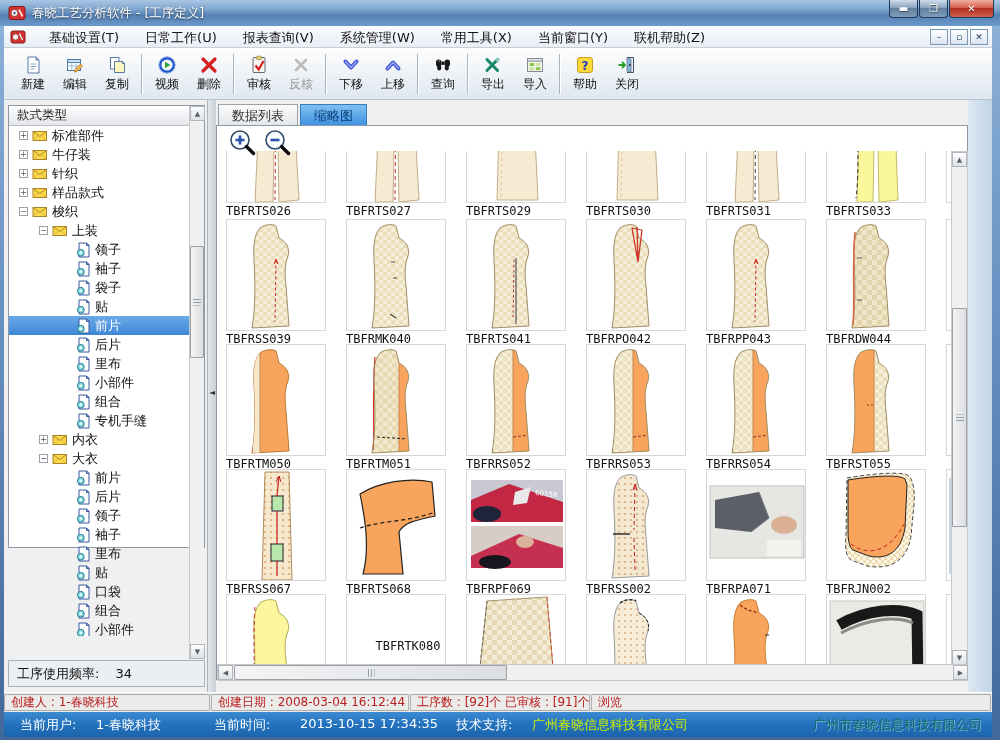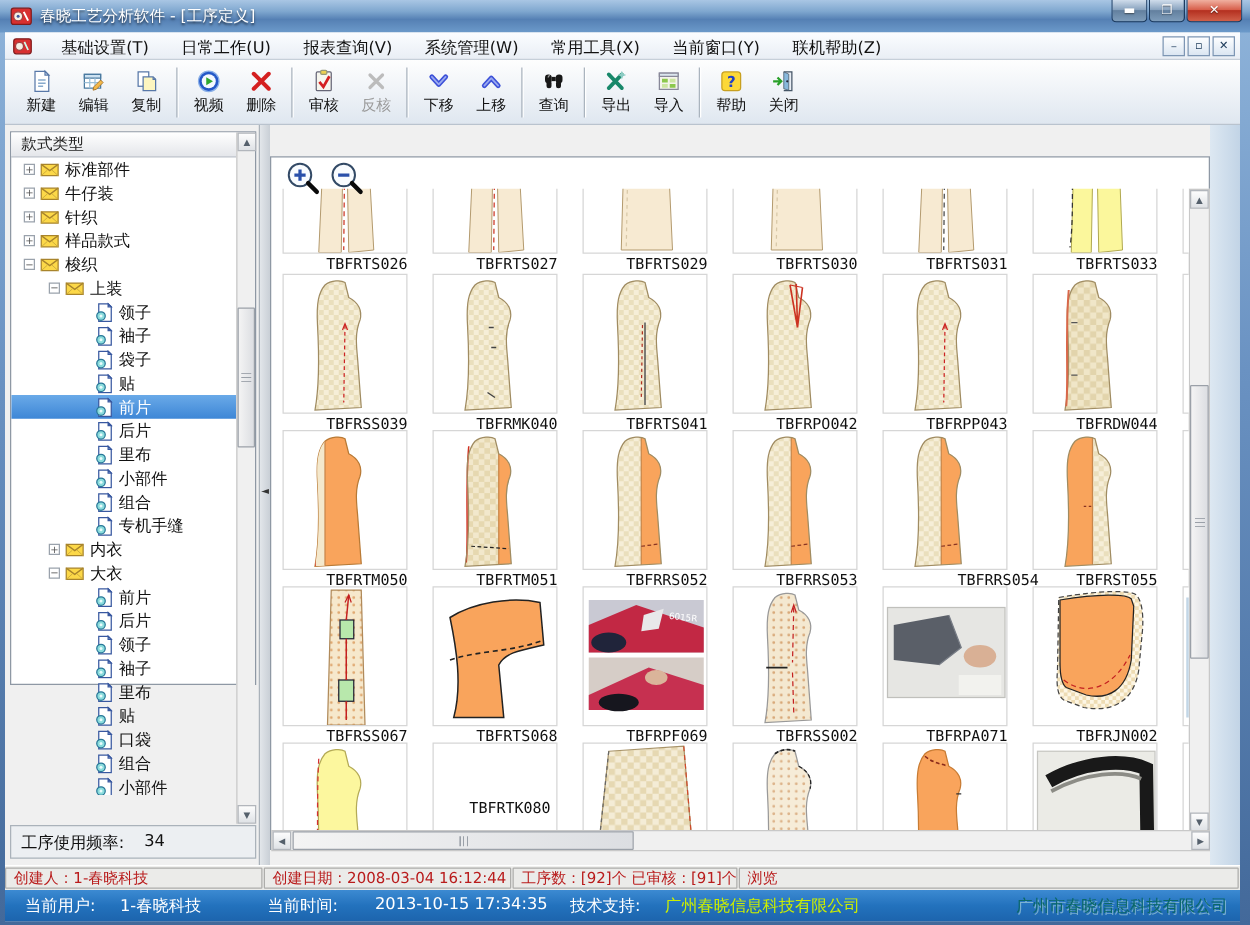--- a/index.html
+++ b/index.html
@@ -71,21 +71,21 @@
   
   #main{position:absolute;left:212px;top:0;width:752px;height:592px;background:#f0f0f0;}
   #tabstrip{position:absolute;left:2px;top:3px;height:22px;display:flex;align-items:flex-end;}
   .tab{height:21px;padding:2px 13px;font-size:13px;border:1px solid #9aa4ae;border-bottom:none;
     background:linear-gradient(180deg,#fafafa,#e4e7ea);color:#333;margin-right:2px;cursor:default;}
   .tab.active{background:linear-gradient(180deg,#7fc0f2,#3f93e2);color:#0a3e78;border-color:#3a7ab8;}
   #thumb-panel{position:absolute;left:0;top:25px;width:752px;height:555px;background:#fff;border:1px solid #8e98a4;}
   .zoombtn{position:absolute;width:30px;height:30px;z-index:6;cursor:pointer;}
   #thumb-view{position:absolute;left:0;top:25px;width:734px;height:513px;overflow:hidden;z-index:1;}
   .cell{position:absolute;width:100px;height:112px;background:#fff;border:1px solid #d6d6d6;overflow:hidden;}
-  .cl{position:absolute;width:100px;text-align:right;font-family:"DejaVu Sans Mono","Liberation Mono",monospace;
+  .cl{position:absolute;width:100px;text-align:left;font-family:"DejaVu Sans Mono","Liberation Mono",monospace;
       font-size:12px;color:#111;height:20px;line-height:14px;}
   .cell-text{position:absolute;left:12px;top:44px;width:100%;text-align:center;
       font-family:"DejaVu Sans Mono","Liberation Mono",monospace;font-size:12px;color:#111;}
   
   #right-strip{position:absolute;left:964px;top:0;width:24px;height:592px;
     background:linear-gradient(90deg,#dde8f2,#c2d4e6);}
   
   #statusbar{position:absolute;left:0;top:666px;width:988px;height:20px;background:#ebebe9;
     display:flex;align-items:stretch;border-top:1px solid #fff;}
   .seg{border:1px solid #adadab;border-radius:1px;margin:1px 1px 1px 0;font-size:12px;color:#b91c1c;
@@ -520,20 +520,24 @@
           <span>工序使用频率:</span>
           <span class="val">34</span>
         </div>
       </div>
 
       <div id="splitter">
         <div id="splitter-arrow">◄</div>
       </div>
 
       <div id="main">
+        <div id="tabstrip">
+            <div class="tab">数据列表</div>
+            <div class="tab active">缩略图</div>
+          </div>
         <div id="thumb-panel">
           <div class="zoombtn" style="left:11px;top:2px;">
             <svg viewBox="0 0 30 30">
                 <circle cx="12" cy="12" r="9" fill="#f8fbff" fill-opacity="0.85" stroke="#334a66" stroke-width="1.6"></circle>
                 <path d="M7.5,12h9M12,7.5v9" stroke="#2a50aa" stroke-width="2.6"></path>
                 <path d="M18.5,18.5l7,7" stroke="#0a0a0a" stroke-width="3.4" stroke-linecap="round"></path>
               </svg>
           </div>
           <div class="zoombtn" style="left:46px;top:2px;">
             <svg viewBox="0 0 30 30">
@@ -733,21 +737,21 @@
                     <clipPath id="p2_4c">
                       <path d="M33,8 C38,4 46,4 49,6 L52,18 C60,22 63,29 61,36 C57,46 58,56 59,66 L62,106 L25,108 C29,86 28,58 27,40 C26,22 28,14 33,8 Z"></path>
                     </clipPath>
                   </defs>
                   <path d="M33,8 C38,4 46,4 49,6 L52,18 C60,22 63,29 61,36 C57,46 58,56 59,66 L62,106 L25,108 C29,86 28,58 27,40 C26,22 28,14 33,8 Z" fill="url(#p2_4)"></path>
                   <rect x="46" y="0" width="54" height="112" fill="#f9a45c" clip-path="url(#p2_4c)"></rect>
                   <path d="M46,2V110" stroke="#c8864a" clip-path="url(#p2_4c)"></path>
                   <path d="M46,92l16,-2" stroke="#883322" stroke-dasharray="3 2" clip-path="url(#p2_4c)" fill="none"></path>
                   <path d="M33,8 C38,4 46,4 49,6 L52,18 C60,22 63,29 61,36 C57,46 58,56 59,66 L62,106 L25,108 C29,86 28,58 27,40 C26,22 28,14 33,8 Z" fill="none" stroke="#a08c62"></path>
                 </svg></div>
-              <div class="cl" style="left: 514px; top: 306px;">TBFRRS054</div>
+              <div class="cl" style="left: 489px; top: 306px;">TBFRRS054</div>
               <div class="cell" style="left: 609px; top: 193px;"><svg width="100" height="112" viewBox="0 0 100 112">
                   <defs>
                     <pattern id="p2_5" width="8" height="8" patternUnits="userSpaceOnUse">
                       <rect width="8" height="8" fill="#f6eed8"></rect>
                       <rect width="4" height="4" fill="#eadfbd"></rect>
                       <rect x="4" y="4" width="4" height="4" fill="#eadfbd"></rect>
                     </pattern>
                     <clipPath id="p2_5c">
                       <path d="M33,8 C38,4 46,4 49,6 L52,18 C60,22 63,29 61,36 C57,46 58,56 59,66 L62,106 L25,108 C29,86 28,58 27,40 C26,22 28,14 33,8 Z"></path>
                     </clipPath>

